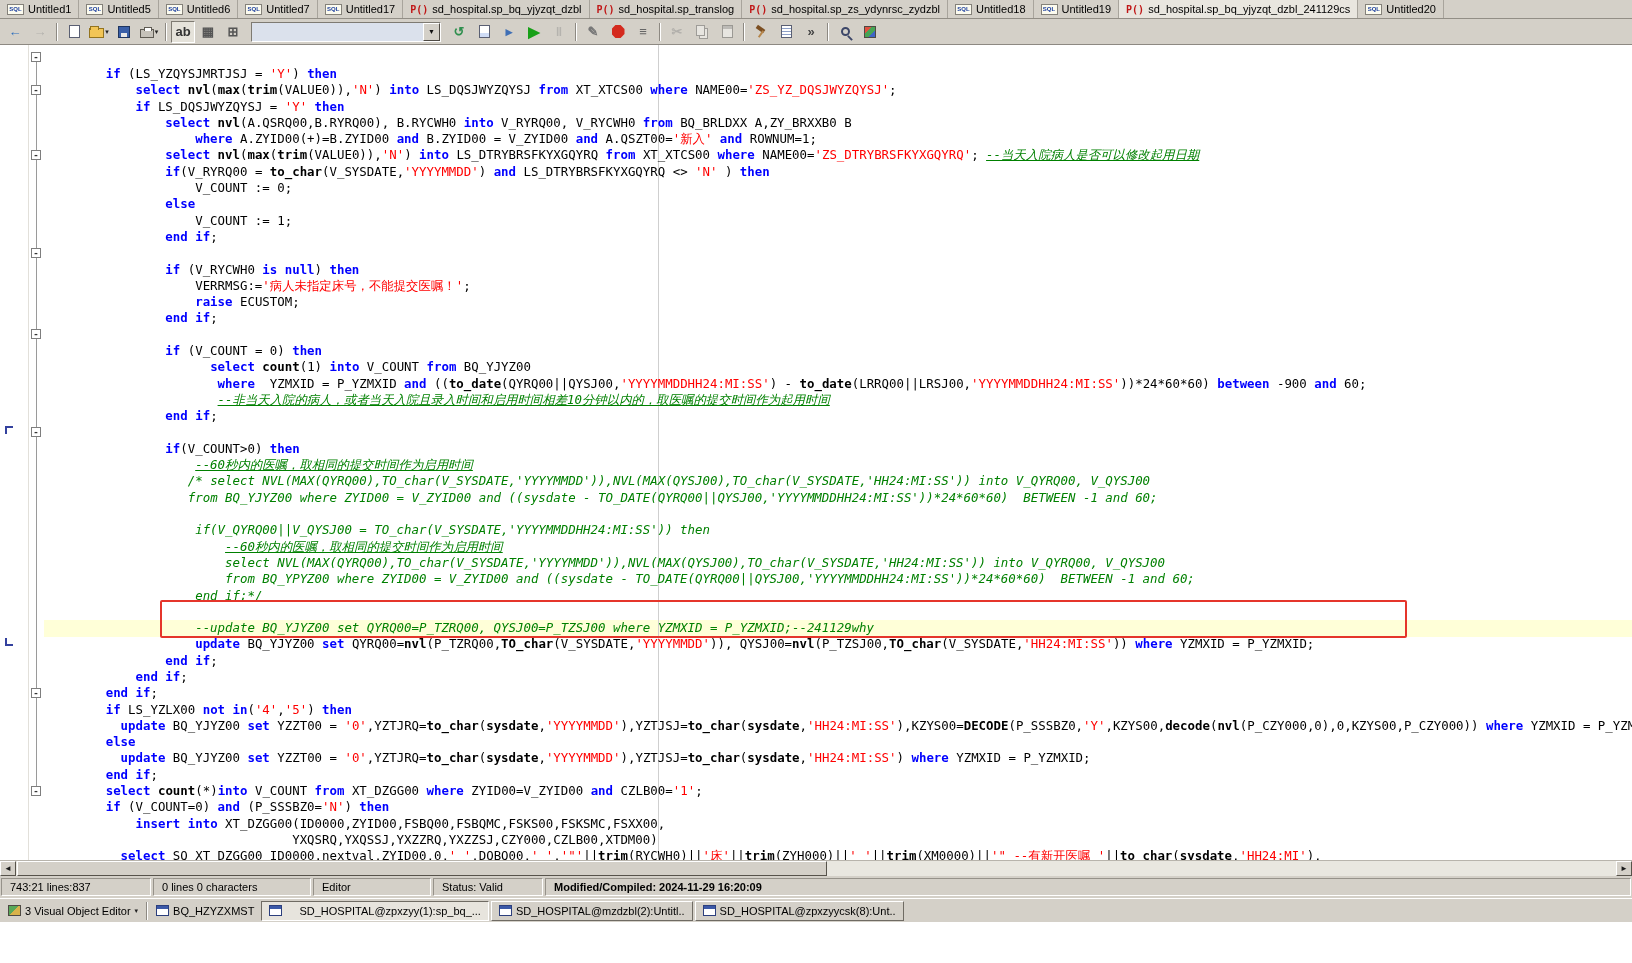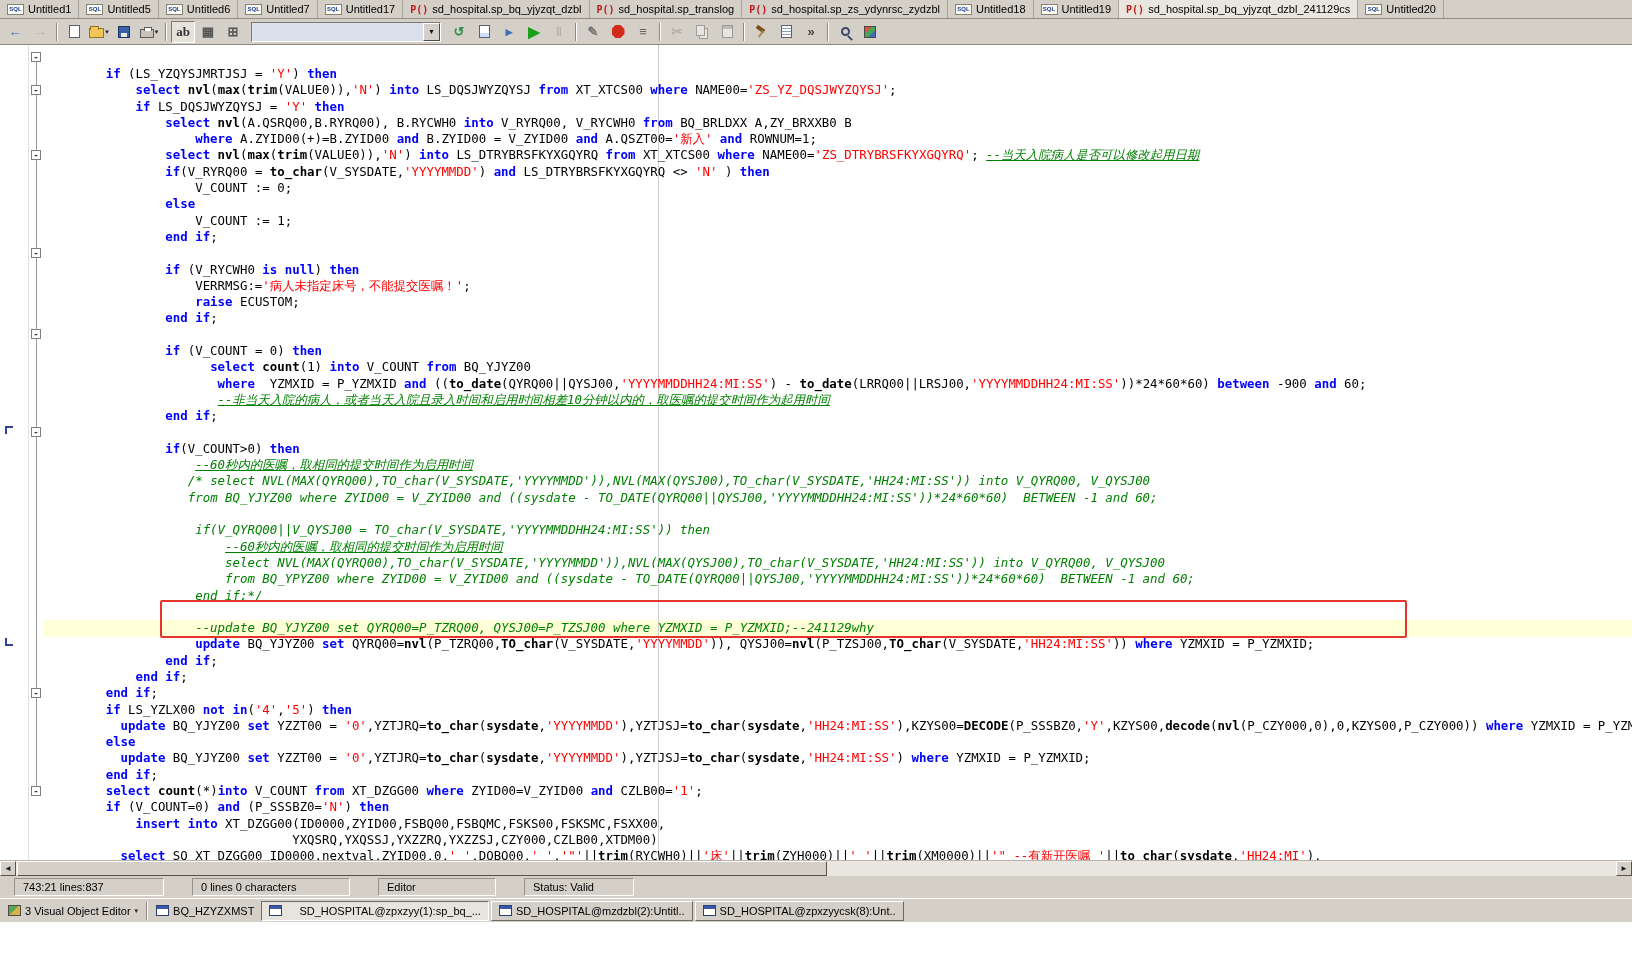--- a/index.html
+++ b/index.html
@@ -102,21 +102,21 @@
     position:absolute; top:0; width:16px; height:15px; background:#d4d0c8;
     border:1px solid; border-color:#fff #57534b #57534b #fff;
     font-size:8px; display:flex; align-items:center; justify-content:center; color:#1a1a1a;
   }
   .hbtn.left { left:0; } .hbtn.right { right:0; }
   .hthumb { position:absolute; left:17px; top:0; width:810px; height:15px; background:#d4d0c8; border:1px solid; border-color:#fff #57534b #57534b #fff; }
 
   
   .statusbar { height:22px; background:#d4d0c8; display:flex; align-items:stretch; font-size:11px; }
   .sfield {
-    border:1px solid; border-color:#96928a #fff #fff #96928a; margin:2px 14px;
+    border:1px solid; border-color:#96928a #fff #fff #96928a; margin:2px 1px;
     display:flex; align-items:center; padding:0 8px; white-space:nowrap; overflow:hidden; color:#000;
   }
   .sfield.bold { font-weight:bold; }
 
   
   .taskbar { height:24px; background:#d4d0c8; border-top:1px solid #fff; display:flex; align-items:center; padding:0 2px; font-size:11px; }
   .twflat { display:flex; align-items:center; gap:4px; padding:0 6px; height:20px; white-space:nowrap; }
   .twsep { width:2px; height:18px; border-left:1px solid #8d8982; border-right:1px solid #fff; margin:0 2px; }
   .twbtn {
     display:flex; align-items:center; gap:4px; height:20px; margin:0 1px; padding:0 7px;
@@ -199,21 +199,21 @@
       </span>
       <span class="tbi">
         <span class="ki k-floppy"></span>
       </span>
       <span class="tbi">
         <span class="ki k-printer"></span>
         <span class="ddar">▾</span>
       </span>
       <span class="tsep"></span>
       <span class="tbi pressed">
-        <span class="gly" style="color: rgb(51, 51, 51); font-family: Liberation Serif, serif;">ab</span>
+        <span class="gly" style="color: rgb(51, 51, 51);">ab</span>
       </span>
       <span class="tbi">
         <span class="gly" style="color: rgb(85, 85, 85);">▦</span>
       </span>
       <span class="tbi">
         <span class="gly" style="color: rgb(85, 85, 85);">⊞</span>
       </span>
       <span class="tcombo">
         <span class="cval"></span>
         <span class="arrowbtn">▼</span>
@@ -295,20 +295,21 @@
     <div class="hbtn left">◄</div>
     <div class="hthumb"></div>
     <div class="hbtn right">►</div>
   </div>
 
   <div class="statusbar">
     <div class="sfield" style="width:150px">743:21 lines:837</div>
     <div class="sfield" style="width:158px">0 lines 0 characters</div>
     <div class="sfield" style="width:118px">Editor</div>
     <div class="sfield" style="width:110px">Status: Valid</div>
+    <div class="sfield bold" style="flex:1">Modified/Compiled: 2024-11-29 16:20:09</div>
   </div>
 
   <div class="taskbar">
       <span class="twflat">
         <span class="k-objed"></span>
         <span>3 Visual Object Editor</span>
         <span class="twarrow">▾</span>
       </span>
       <span class="twsep"></span>
       <span class="twflat">

